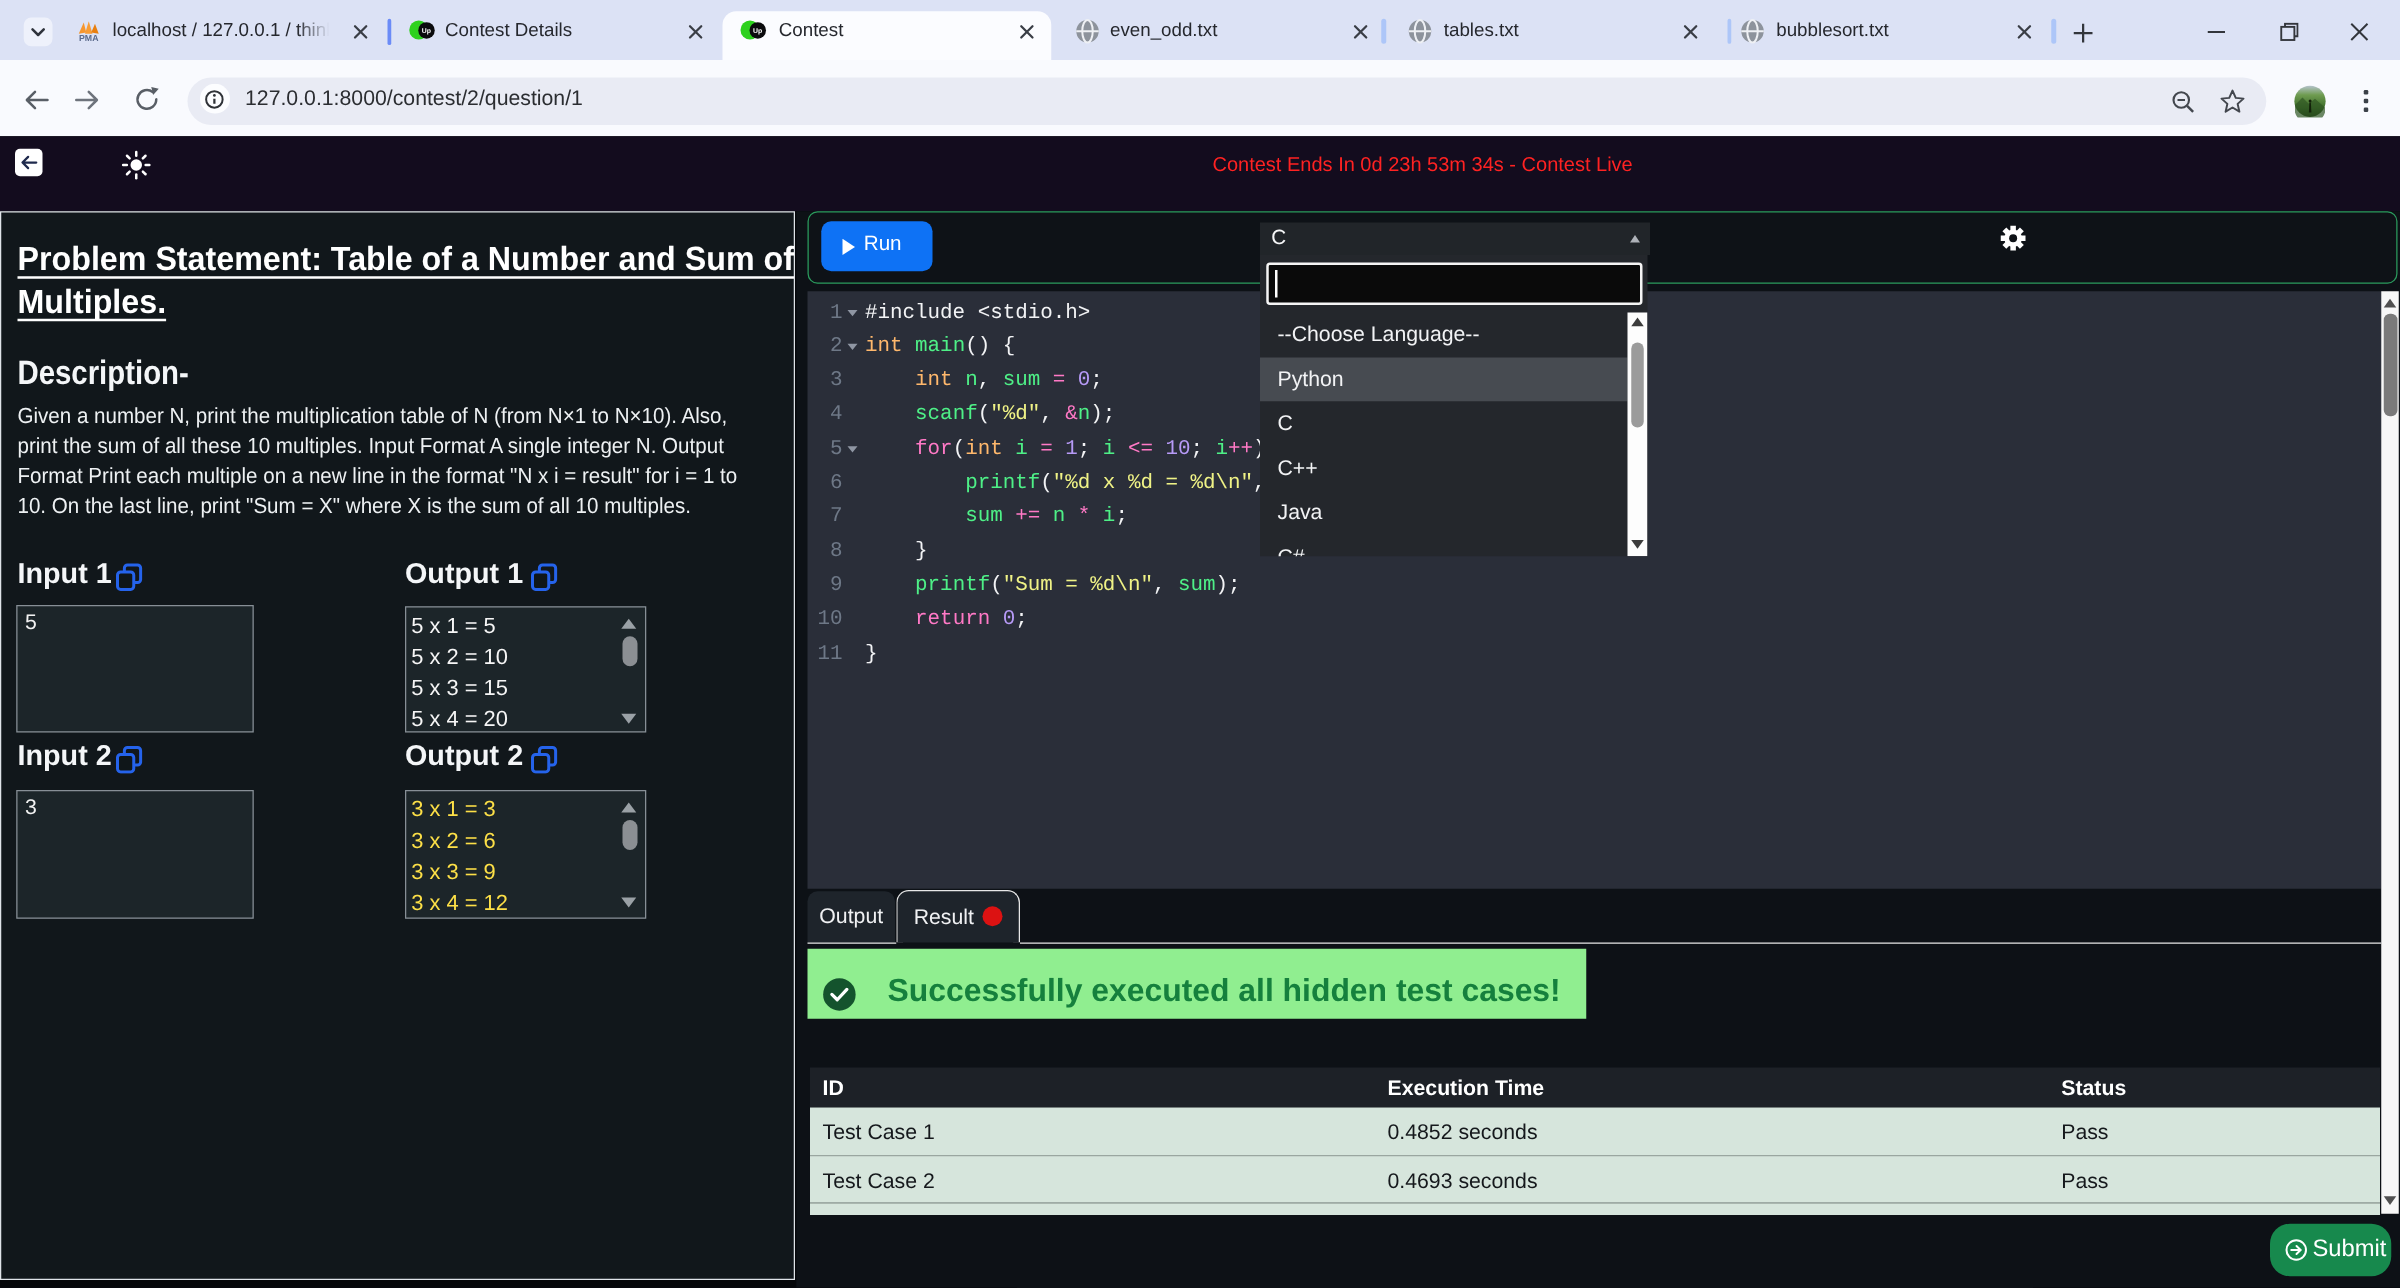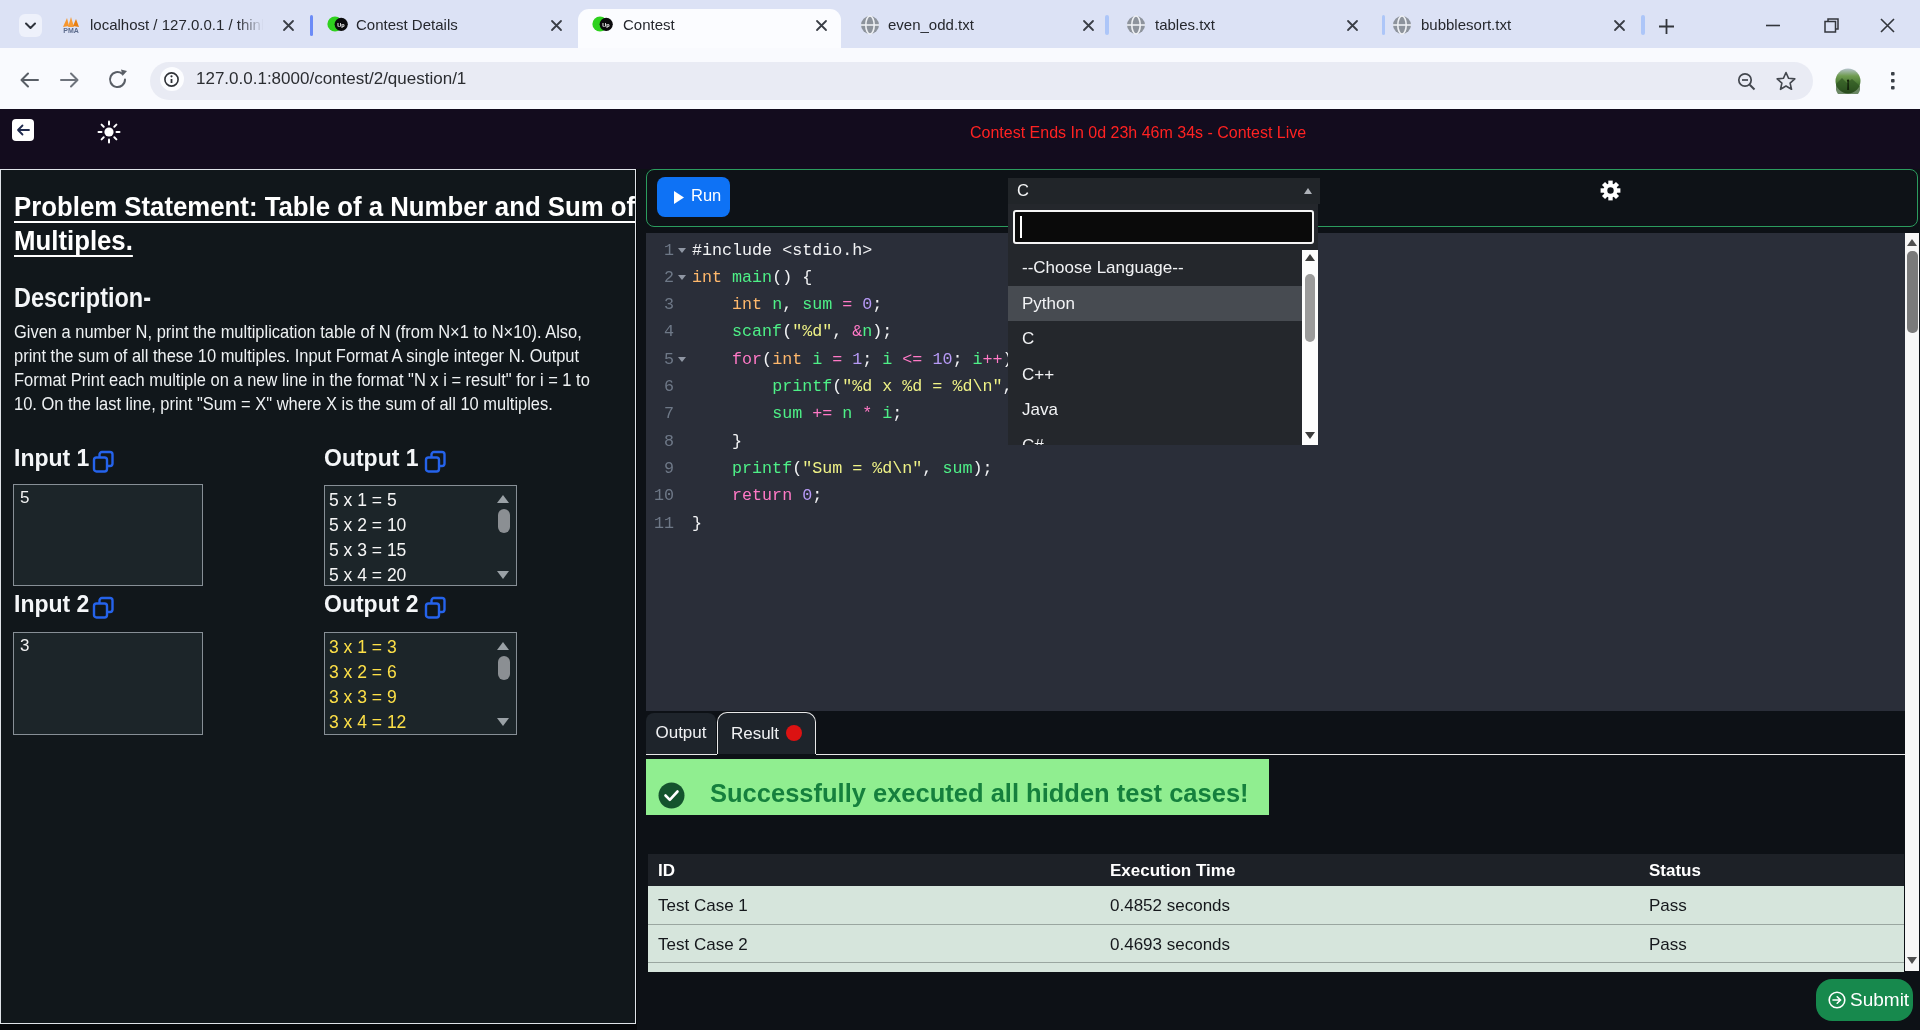--- a/index.html
+++ b/index.html
@@ -205,21 +205,21 @@
       <path d="M12 1.5 V4.5"></path>
         <path d="M12 19.5 V22.5"></path>
         <path d="M1.5 12 H4.5"></path>
         <path d="M19.5 12 H22.5"></path>
       <path d="M4.6 4.6 L6.7 6.7"></path>
         <path d="M17.3 17.3 L19.4 19.4"></path>
         <path d="M4.6 19.4 L6.7 17.3"></path>
         <path d="M17.3 6.7 L19.4 4.6"></path>
     </g>
   </svg>
-  <div class="abs" style="left:970px;top:15px;font-size:16px;font-weight:500;color:#ff2222;">Contest Ends In 0d 23h 46m 34s - Contest Live</div>
+  <div class="abs" style="left:970px;top:15px;font-size:16px;font-weight:500;color:#ff2222;">Contest Ends In 0d 23h 53m 34s - Contest Live</div>
 </div>
 
 <div id="leftpanel"></div>
 <div class="abs" style="left:14px;top:191px;width:700px;font-size:26.8px;line-height:33.5px;font-weight:700;color:#ffffff;transform:scaleX(0.962);transform-origin:0 0;text-decoration:underline;text-decoration-thickness:2px;text-underline-offset:5px;text-decoration-skip-ink:none;">Problem Statement: Table of a Number and Sum of<br>Multiples.</div>
 <div class="abs" style="left:14px;top:283px;font-size:27px;line-height:31px;font-weight:700;color:#f4f6f8;transform:scaleX(0.87);transform-origin:0 0;">Description-</div>
 <div class="abs" style="left:14px;top:320px;width:700px;font-size:17.5px;line-height:24px;color:#eef1f3;transform:scaleX(0.94);transform-origin:0 0;">Given a number N, print the multiplication table of N (from N×1 to N×10). Also,<br>print the sum of all these 10 multiples. Input Format A single integer N. Output<br>Format Print each multiple on a new line in the format "N x i = result" for i = 1 to<br>10. On the last line, print "Sum = X" where X is the sum of all 10 multiples.</div>
 <div class="abs" style="left:14px;top:445px;font-size:23px;font-weight:700;color:#f4f6f8;">Input 1</div>
 <svg class="abs" style="left:92px;top:450px" width="23" height="23">
     <rect x="7.5" y="2" width="13" height="14" rx="2.5" fill="none" stroke="#2563eb" stroke-width="2.4"></rect>
     <rect x="2" y="7.5" width="13" height="14" rx="2.5" fill="#0f1619" stroke="#2563eb" stroke-width="2.4"></rect>
@@ -247,21 +247,21 @@
   </svg>
 <div class="abs" style="left:13px;top:632px;width:190px;height:103px;background:#1c2529;border:1px solid #878f96;font-size:17px;color:#f2f2f2;padding:3px 6px;">3</div>
 <div class="abs" style="left:324px;top:632px;width:193px;height:103px;background:#1c2529;border:1px solid #878f96;"></div>
 <div class="abs" style="left:329px;top:635px;font-size:17.5px;line-height:25px;color:#fde047;">3 x 1 = 3<br>3 x 2 = 6<br>3 x 3 = 9<br>3 x 4 = 12</div>
 <div class="abs tri-up" style="left:497px;top:642px;"></div>
 <div class="abs" style="left:498px;top:656px;width:12px;height:24px;border-radius:6px;background:#8b8f93;"></div>
 <div class="abs tri-dn" style="left:497px;top:718px;"></div>
 
 <div id="rightarea"></div>
 <div id="rheader"></div>
-<div class="abs" style="left:657px;top:177px;width:73px;height:40px;background:#0e72f5;border-radius:8px;">
+<div class="abs" style="left:657px;top:177px;width:89px;height:40px;background:#0e72f5;border-radius:8px;">
   <svg class="abs" style="left:16px;top:14px" width="12" height="13">
       <polygon points="1,0 11,6.5 1,13" fill="#fff"></polygon>
     </svg>
   <div class="abs" style="left:34px;top:9px;font-size:16.5px;color:#fff;">Run</div>
 </div>
 <svg class="abs" style="left:1598px;top:178px" width="25" height="25">
   <g fill="#ffffff">
       <circle cx="12.5" cy="12.5" r="7"></circle>
   <g stroke="#fff" stroke-width="4.4">
         <path d="M12.5 2.6 V22.4"></path>

